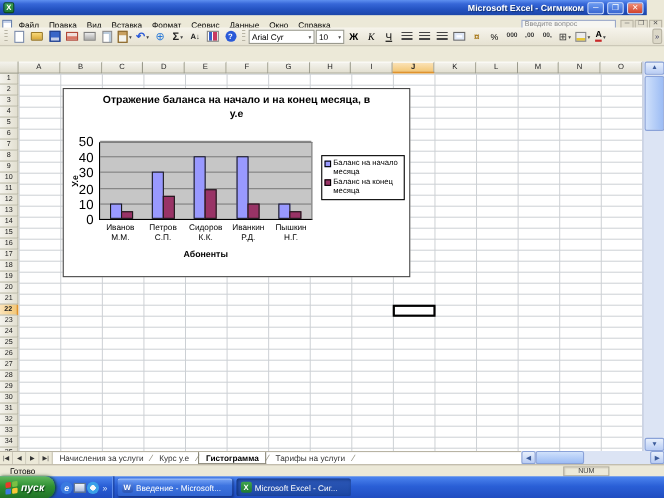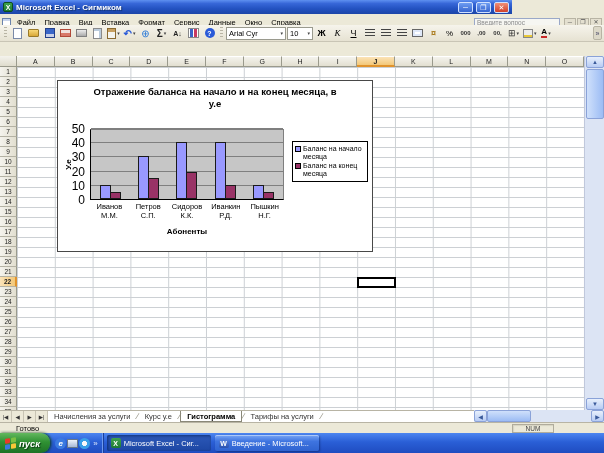--- a/index.html
+++ b/index.html
@@ -1,22 +1,22 @@
 <!DOCTYPE html>
 <html><head>
 <meta charset="utf-8">
 <style>
   html,body{margin:0;padding:0;background:#000;}
   .win{position:relative;width:604px;height:453px;overflow:hidden;
        font-family:"Liberation Sans",sans-serif;background:#ece9d8;color:#000;}
   .win *{box-sizing:border-box;}
 
   
-  .titlebar{position:absolute;top:0;left:0;width:512px;height:14px;display:flex;align-items:center;gap:3px;
-    padding:0 3px;background:linear-gradient(180deg,#5e90f0 0%,#3767d8 25%,#2453c2 60%,#1b45a8 100%);}
+  .titlebar{position:absolute;top:0;left:0;width:588px;height:14px;display:flex;align-items:center;gap:3px;
+    padding:0 3px;background:linear-gradient(180deg,#5e90f0 0%,#3767d8 25%,#2453c2 60%,#1b45a8 100%);text-align:right;}
   .appicon{width:10px;height:10px;background:linear-gradient(#3fa34d,#1e7a33);border:1px solid #0d4d1e;border-radius:2px;
     color:#fff;font-size:7px;font-weight:bold;display:flex;align-items:center;justify-content:center;}
   .appicon::before{content:"X";}
   .wtitle{flex:1;color:#fff;font-size:8px;font-weight:bold;text-shadow:1px 1px 1px #12306a;white-space:nowrap;overflow:hidden;}
   .tbbtn{width:15px;height:11px;border-radius:2px;border:1px solid #cfe0ff;color:#fff;font-size:7px;line-height:9px;
     display:flex;align-items:center;justify-content:center;background:linear-gradient(#6d9cf2,#3866d0);}
   .tbbtn.close{background:linear-gradient(#f09078,#d0402a);}
 
   
   .menubar{position:absolute;top:14px;left:0;width:604px;height:11px;display:flex;align-items:center;gap:0;
@@ -133,21 +133,21 @@
     background:#ffffff;border-top:1px solid #b8b4a4;font-size:7.5px;}
   .navbtn{width:12px;display:flex;align-items:center;justify-content:center;font-size:5.5px;color:#333;
     background:#ece9d8;border-right:1px solid #c8c4b4;}
   .tab{padding:0 6px;display:flex;align-items:center;white-space:nowrap;color:#333;}
   .tab.active{background:#fff;font-weight:bold;border:1px solid #8a8878;border-top:none;color:#000;}
   .tabsep{display:flex;align-items:center;color:#8a8878;transform:skewX(-18deg);font-size:8px;}
 
   
   .statusbar{position:absolute;top:422px;left:0;width:604px;height:11px;background:#ece9d8;
     border-top:1px solid #b8b4a4;display:flex;align-items:center;font-size:7.5px;}
-  .st-mode{padding-left:16px;flex:1;}
+  .st-mode{padding-left:9px;flex:1;}
   .st-num{width:42px;height:9px;margin-right:50px;border:1px solid #b0ac9c;box-shadow:inset 1px 1px 1px #d8d4c4;
     font-size:6.5px;display:flex;align-items:center;justify-content:center;color:#444;}
 
   
   .taskbar{position:absolute;top:433px;left:0;width:604px;height:20px;display:flex;align-items:center;
     background:linear-gradient(180deg,#4d86f0 0%,#2a5fd6 45%,#1f4cc0 100%);}
   .startbtn{height:20px;padding:0 10px 0 5px;border-radius:0 9px 9px 0;display:flex;align-items:center;gap:3px;
     background:linear-gradient(180deg,#62b85e,#2f9133 45%,#1f7226);box-shadow:1px 0 3px #0a3a12;
     color:#fff;font-weight:bold;font-style:italic;font-size:9.5px;text-shadow:1px 1px 1px #0a3a12;}
   .flag{width:11px;height:11px;display:grid;grid-template-columns:5px 5px;grid-template-rows:5px 5px;gap:1px;transform:skewY(-8deg);}
@@ -491,24 +491,24 @@
     </span>
     <span class="qlaunch">
       <span class="icons">
           <span class="ql ql-internet-explorer"></span>
           <span class="ql ql-show-desktop"></span>
           <span class="ql ql-media-player"></span>
         </span>
       <span class="qlchev">»</span>
     </span>
     <span class="icons">
+        <span class="task">
+          <span class="appsq app-word"></span>
+          <span>Введение - Microsoft...</span>
+        </span>
         <span class="task active">
           <span class="appsq app-excel"></span>
           <span>Microsoft Excel - Сиг...</span>
         </span>
-        <span class="task">
-          <span class="appsq app-word"></span>
-          <span>Введение - Microsoft...</span>
-        </span>
       </span>
   </div>
 
 </div>
 
 </body></html>

